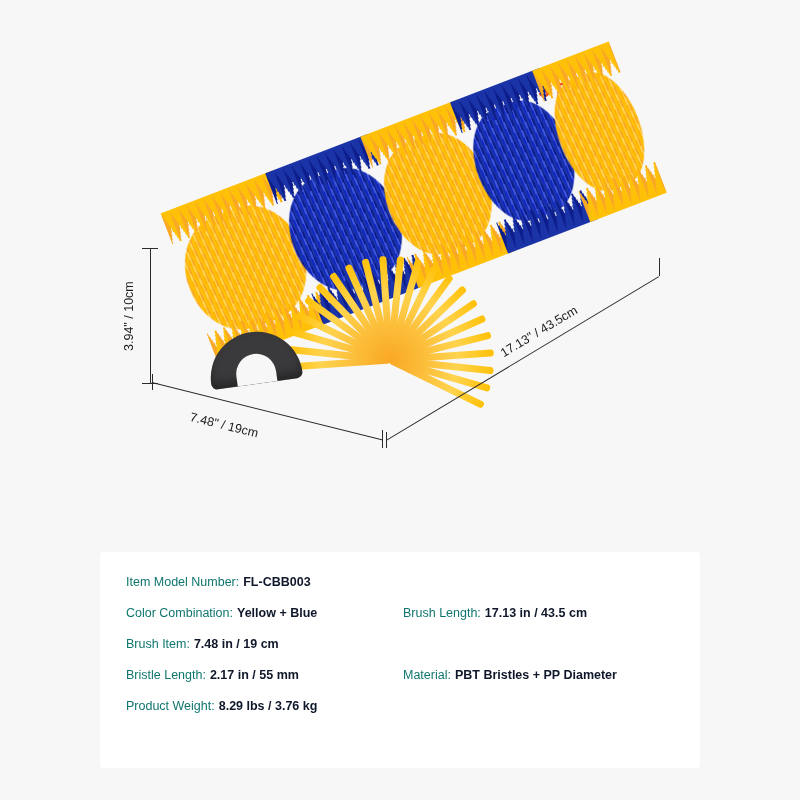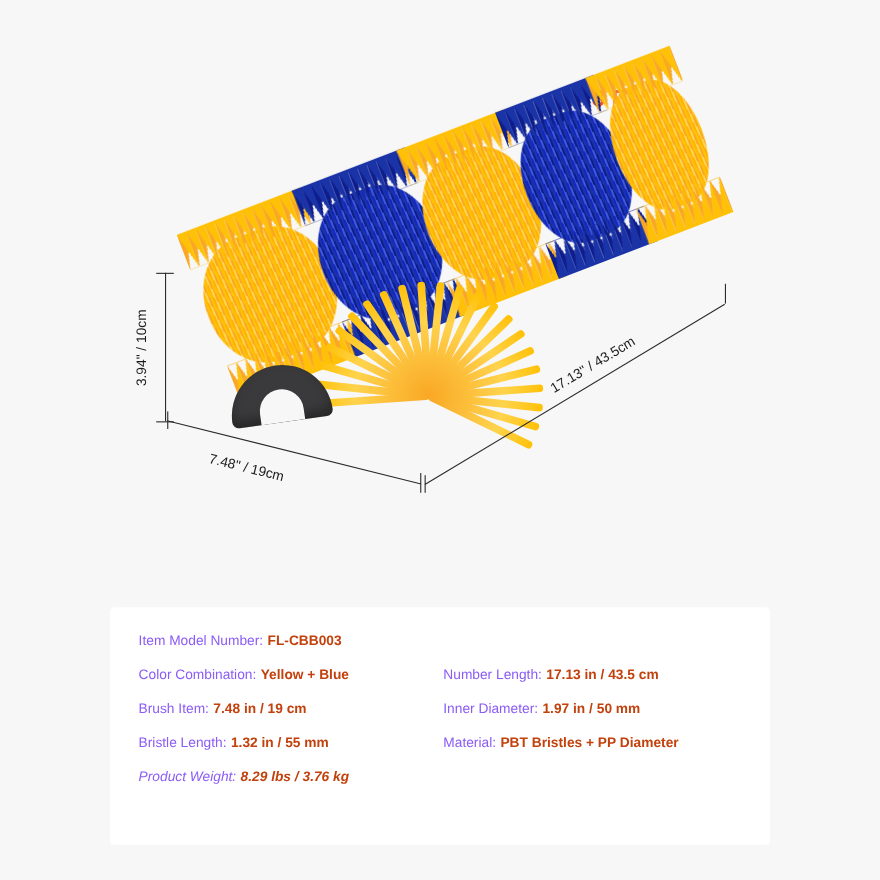--- a/index.html
+++ b/index.html
@@ -199,24 +199,24 @@
     width: 100%;
     margin-bottom: 15px;
   }
   .spec-cell {
     width: 50%;
     font-size: 12.5px;
     color: #4a4a4a;
     line-height: 16px;
     white-space: nowrap;
   }
-  .spec-cell.full { width: 100%; font-style: italic; }
-  .spec-key { color: #8b5cf6; }
+  .spec-cell.full { width: 100%; }
+  .spec-key { color: #0f766e; }
   .spec-val {
-    color: #c2410c;
+    color: #0f172a;
     font-weight: bold;
     margin-left: 4px;
   }
 </style>
 </head>
 <body>
 
 <div id="page">
 
   <div id="hero">
@@ -301,36 +301,33 @@
         <div class="spec-cell">
           <span class="spec-key">Item Model Number:</span><span class="spec-val">FL-CBB003</span>
         </div>
       </div>
 
       <div class="spec-row">
         <div class="spec-cell">
           <span class="spec-key">Color Combination:</span><span class="spec-val">Yellow + Blue</span>
         </div>
         <div class="spec-cell">
-          <span class="spec-key">Number Length:</span><span class="spec-val">17.13 in / 43.5 cm</span>
+          <span class="spec-key">Brush Length:</span><span class="spec-val">17.13 in / 43.5 cm</span>
         </div>
       </div>
 
       <div class="spec-row">
         <div class="spec-cell">
           <span class="spec-key">Brush Item:</span><span class="spec-val">7.48 in / 19 cm</span>
         </div>
-        <div class="spec-cell">
-          <span class="spec-key">Inner Diameter:</span><span class="spec-val">1.97 in / 50 mm</span>
-        </div>
-      </div>
-
-      <div class="spec-row">
-        <div class="spec-cell">
-          <span class="spec-key">Bristle Length:</span><span class="spec-val">1.32 in / 55 mm</span>
+      </div>
+
+      <div class="spec-row">
+        <div class="spec-cell">
+          <span class="spec-key">Bristle Length:</span><span class="spec-val">2.17 in / 55 mm</span>
         </div>
         <div class="spec-cell">
           <span class="spec-key">Material:</span><span class="spec-val">PBT Bristles + PP Diameter</span>
         </div>
       </div>
 
       <div class="spec-row">
         <div class="spec-cell full">
           <span class="spec-key">Product Weight:</span><span class="spec-val">8.29 lbs / 3.76 kg</span>
         </div>

